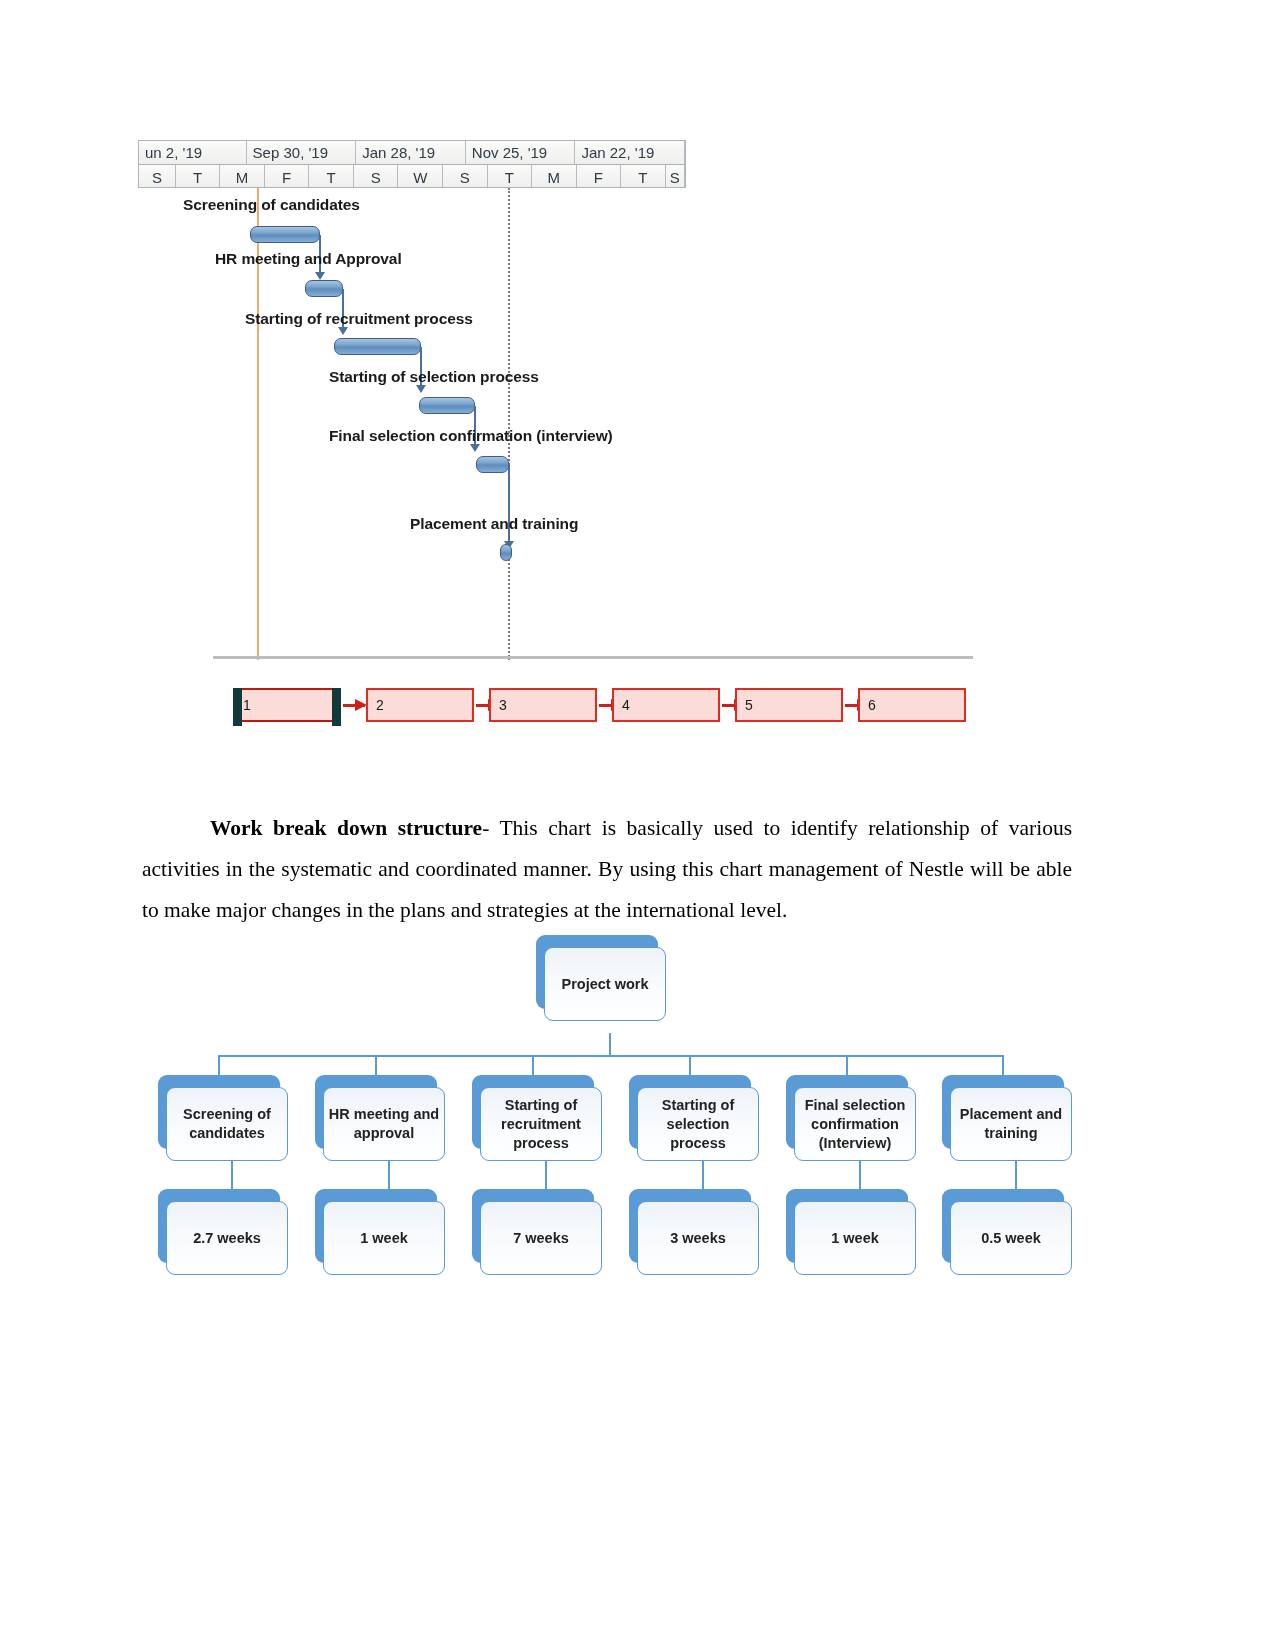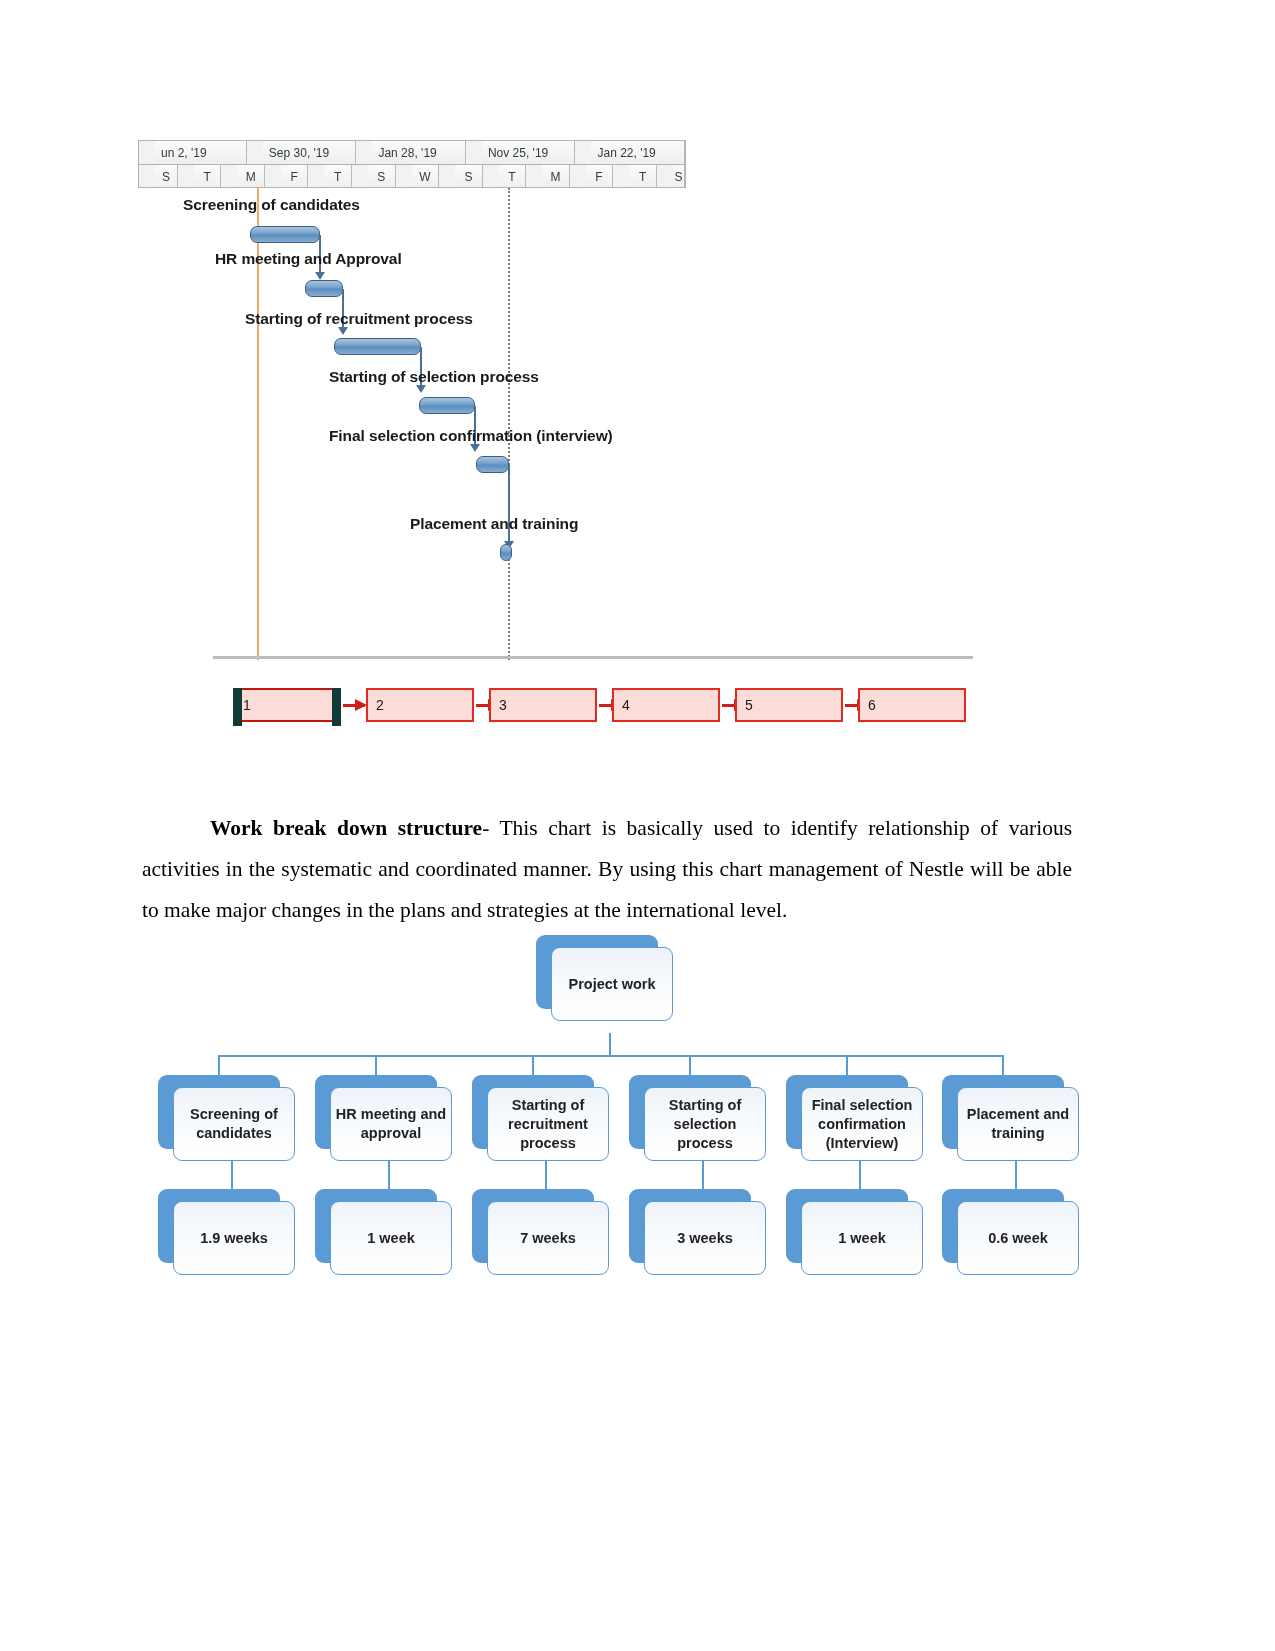--- a/index.html
+++ b/index.html
@@ -37,30 +37,29 @@
     overflow: hidden;
   }
   .ts-row {
     display: flex;
     height: 24px;
     box-sizing: border-box;
   }
   .ts-row.top { border-bottom: 1px solid #aeb3b8; }
   .ts-cell {
     font-family: "Liberation Sans", sans-serif;
-    font-size: 12px;
+    font-size: 15px;
     color: #2f3b46;
     display: flex;
     align-items: center;
     border-right: 1px solid #b6bbc0;
     box-sizing: border-box;
     background: linear-gradient(#fbfbfa, #eeeeec);
     white-space: nowrap;
     overflow: hidden;
-    margin-left: 16px;
   }
   .ts-cell.month {
     padding-left: 6px;
     justify-content: flex-start;
   }
   .ts-cell.day {
     justify-content: center;
   }
 
   .gantt-body {
@@ -204,21 +203,21 @@
   .wbs-shadow {
     position: absolute;
     left: 0; top: 0;
     width: 122px;
     height: 74px;
     background: #5b9bd5;
     border-radius: 9px;
   }
   .wbs-card {
     position: absolute;
-    left: 15px; top: 12px;
+    left: 8px; top: 12px;
     width: 122px;
     height: 74px;
     background: linear-gradient(to bottom, #eef3f9 0%, #f7fafd 45%, #ffffff 100%);
     border: 1.5px solid #5b9bd5;
     border-radius: 9px;
     display: flex;
     align-items: center;
     justify-content: center;
     text-align: center;
     font-family: "Liberation Sans", sans-serif;
@@ -385,37 +384,37 @@
 
     <div class="wbs-line v" style="left:81px;  top:226px; height:30px;"></div>
     <div class="wbs-line v" style="left:238px; top:226px; height:30px;"></div>
     <div class="wbs-line v" style="left:395px; top:226px; height:30px;"></div>
     <div class="wbs-line v" style="left:552px; top:226px; height:30px;"></div>
     <div class="wbs-line v" style="left:709px; top:226px; height:30px;"></div>
     <div class="wbs-line v" style="left:865px; top:226px; height:30px;"></div>
 
     <div class="wbs-node" style="left:8px; top:254px;">
       <div class="wbs-shadow"></div>
-      <div class="wbs-card">1.9 weeks</div>
+      <div class="wbs-card">2.7 weeks</div>
     </div>
     <div class="wbs-node" style="left:165px; top:254px;">
       <div class="wbs-shadow"></div>
       <div class="wbs-card">1 week</div>
     </div>
     <div class="wbs-node" style="left:322px; top:254px;">
       <div class="wbs-shadow"></div>
       <div class="wbs-card">7 weeks</div>
     </div>
     <div class="wbs-node" style="left:479px; top:254px;">
       <div class="wbs-shadow"></div>
       <div class="wbs-card">3 weeks</div>
     </div>
     <div class="wbs-node" style="left:636px; top:254px;">
       <div class="wbs-shadow"></div>
       <div class="wbs-card">1 week</div>
     </div>
     <div class="wbs-node" style="left:792px; top:254px;">
       <div class="wbs-shadow"></div>
-      <div class="wbs-card">0.6 week</div>
+      <div class="wbs-card">0.5 week</div>
     </div>
   </div>
 
 </div>
 
 </body></html>

